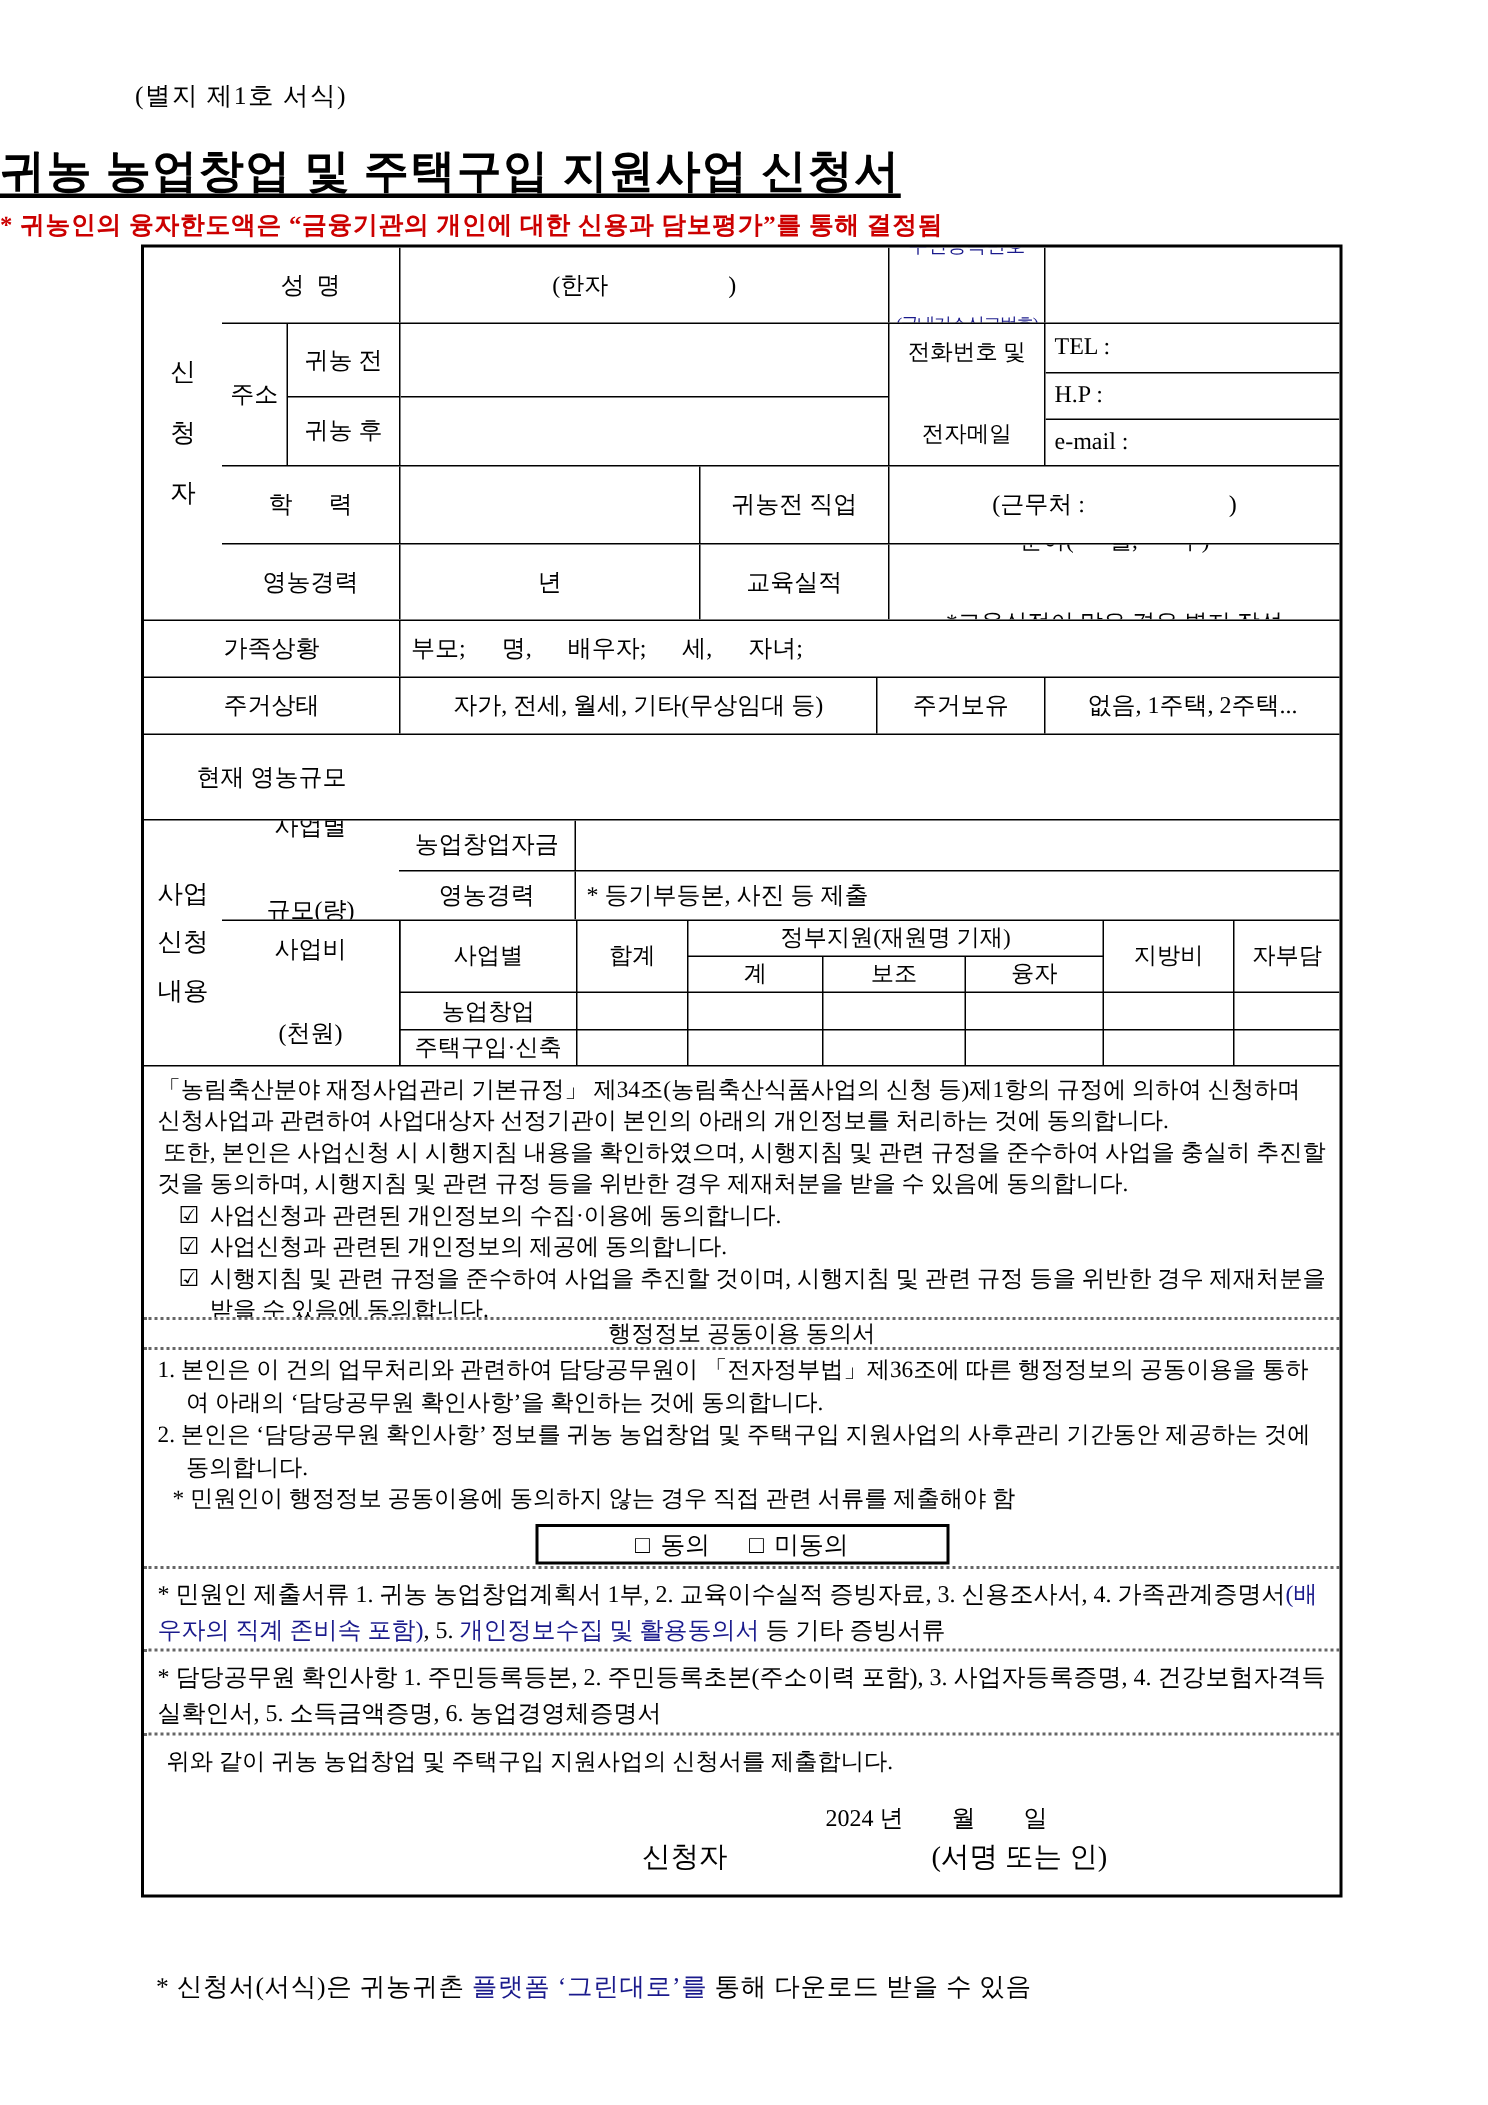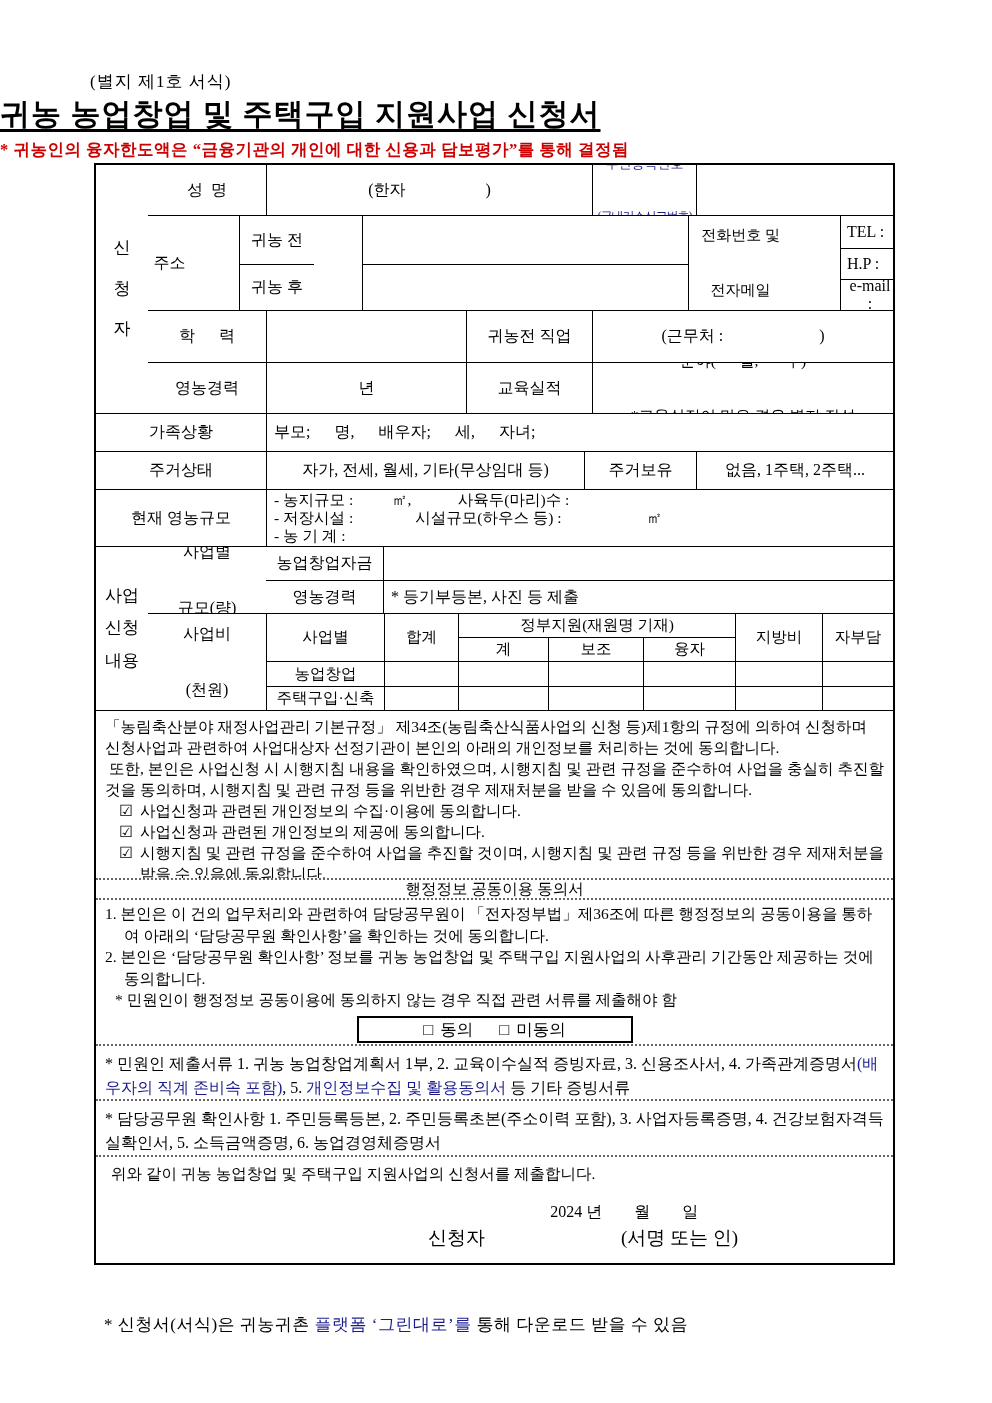--- a/index.html
+++ b/index.html
@@ -1,21 +1,21 @@
 <!DOCTYPE html>
 <html><head>
 <meta charset="utf-8">
 <style>
   * { box-sizing: border-box; margin: 0; padding: 0; }
   body { background: #fff; }
   .sheet {
     position: relative; width: 992px; height: 1403px; background: #fff;
     font-family: "Liberation Serif", "DejaVu Serif", serif; color: #000;
   }
-  .corner { position: absolute; left: 90px; top: 70px; font-size: 17px; letter-spacing: 1px; }
+  .corner { position: absolute; left: 90px; top: 52px; font-size: 17px; letter-spacing: 1px; }
   .title {
     position: absolute; left: 0; top: 94px; width: 100%; 
     font-size: 30px; font-weight: 700; letter-spacing: 1px;
     text-decoration: underline; text-underline-offset: 5px;
   }
   .warning {
     position: absolute; left: 0; top: 139px; width: 100%; 
     font-weight: 700; font-size: 16.5px; color: #cc0000; letter-spacing: .5px;
   }
   .form-box { position: absolute; left: 94px; top: 163px; width: 801px; border: 2px solid #000; background: #fff; }
@@ -23,21 +23,21 @@
   .row.first { border-top: none; }
   .cell {
     border-left: 1px solid #000; display: flex; align-items: center; justify-content: center;
     text-align: center; overflow: hidden; font-size: 16px; flex-shrink: 0;
   }
   .cell.first { border-left: none; }
   .cell.grow { flex: 1 1 auto; }
   .cell.left { justify-content: flex-start; text-align: left; padding-left: 7px; }
   .pre { white-space: pre; }
   .vcol { display: flex; flex-direction: column; flex: 1 1 auto; overflow: hidden; }
-  .stack { display: flex; flex-direction: column; overflow: hidden; margin-left: 48px; }
+  .stack { display: flex; flex-direction: column; overflow: hidden; }
   .scell { border-top: 1px solid #000; display: flex; align-items: center; justify-content: center; overflow: hidden; font-size: 16px; }
   .scell.first { border-top: none; }
   .scell.left { justify-content: flex-start; padding-left: 6px; }
   .vtext { width: 1.35em; text-align: center; word-break: break-all; line-height: 2.4; font-size: 17px; }
   .vtext2 { width: 2.6em; text-align: center; word-break: break-all; line-height: 1.9; font-size: 17px; }
   .two-line { display: flex; flex-direction: column; align-items: center; justify-content: center; line-height: 1.25; gap: 36px; }
   .resident { color: #1a1a8c; font-size: 13px; line-height: 1.3; }
   .resident .strike { text-decoration: line-through; font-size: 12px; letter-spacing: -1px; }
   .money-grid {
     flex: 1 1 auto; display: grid;
@@ -151,27 +151,20 @@
       <div class="cell grow left pre">부모;      명,      배우자;      세,      자녀;</div>
     </div>
     <div class="row" style="height:38px">
       <div class="cell first" style="width:170px">주거상태</div>
       <div class="cell" style="width:318px">자가, 전세, 월세, 기타(무상임대 등)</div>
       <div class="cell" style="width:112px">주거보유</div>
       <div class="cell grow">없음, 1주택, 2주택...</div>
     </div>
     <div class="row" style="height:57px">
       <div class="cell first" style="width:170px">현재 영농규모</div>
-      <div class="cell grow left">
-        <div style="font-size:15.5px;line-height:18px">
-          <div class="pre">- 농지규모 :          ㎡,            사육두(마리)수 :</div>
-          <div class="pre">- 저장시설 :                시설규모(하우스 등) :                      ㎡</div>
-          <div class="pre">- 농 기 계 :</div>
-        </div>
-      </div>
     </div>
 
     <div class="row" style="height:164px">
       <div class="cell first" style="width:52px">
         <span class="vtext2">사업신청내용</span>
       </div>
       <div class="vcol">
         <div class="row first" style="height:66px">
           <div class="cell first" style="width:118px">
             <div class="two-line" style="font-size:16px">

